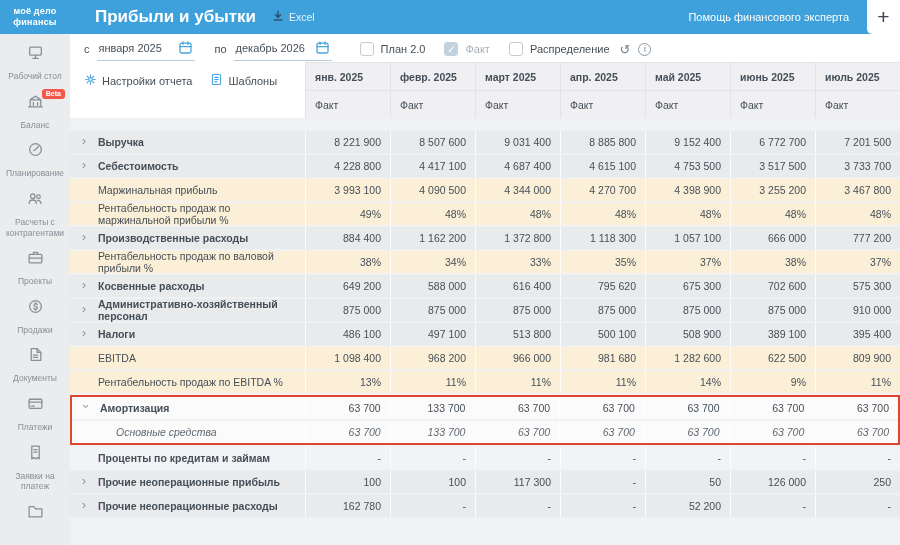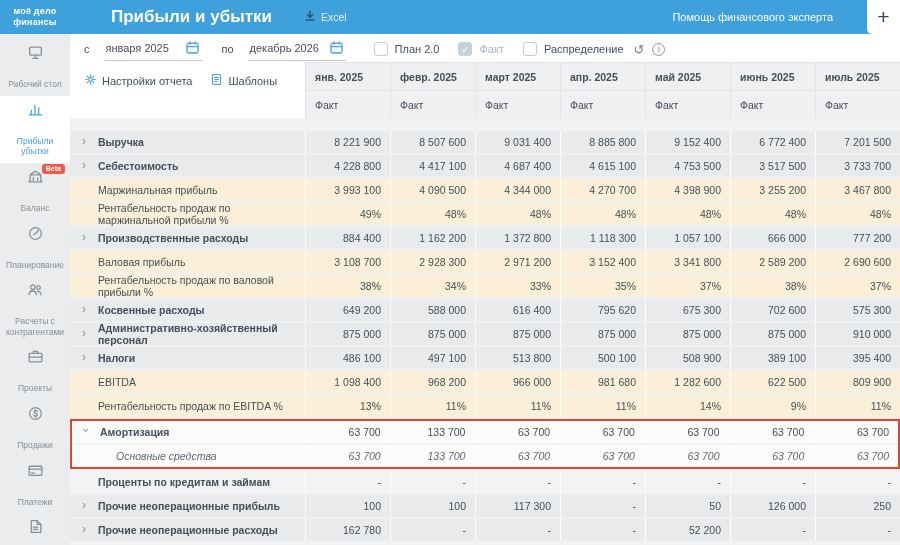--- a/index.html
+++ b/index.html
@@ -1,41 +1,41 @@
 <!DOCTYPE html>
 <html><head>
 <meta charset="utf-8">
 <style>
   * { box-sizing: border-box; margin: 0; padding: 0; }
   html,body { width:900px; height:545px; overflow:hidden; }
   body { font-family:"Liberation Sans", sans-serif; background:#EFF1F2; }
   .app { position:relative; width:900px; height:545px; background:#EFF1F2; overflow:hidden; }
 
   
-  .topbar { position:absolute; top:0; left:0; right:0; height:34px; background:#3EA1DB; display:flex; align-items:center; color:#fff; z-index:5;gap:16px; }
+  .topbar { position:absolute; top:0; left:0; right:0; height:34px; background:#3EA1DB; display:flex; align-items:center; color:#fff; z-index:5; }
   .logo { width:70px; text-align:center; font-weight:bold; font-size:9px; line-height:1.2; letter-spacing:.2px; }
   .page-title { font-size:17px; font-weight:bold; margin-left:25px; }
   .excel-link { display:flex; align-items:center; gap:5px; margin-left:16px; font-size:10.5px; color:#38576B; }
   .excel-link .xl { color:#E8F4FB; }
   .help-link { margin-left:auto; font-size:11px; margin-right:18px; color:#FDFEFF; }
   .plus-btn { width:33px; height:34px; background:#fff; color:#3B4752; font-size:21px; font-weight:300; display:flex; align-items:center; justify-content:center; border-bottom-left-radius:5px; cursor:default; }
 
   
   .sidebar { position:absolute; top:34px; left:0; width:70px; bottom:0; background:#EAECEE; display:flex; flex-direction:column; padding-top:5px; z-index:4; }
-  .side-item { position:relative; display:flex; flex-direction:column; align-items:center; gap:18px; padding:5px 2px 6px; color:#878F97; }
+  .side-item { position:relative; display:flex; flex-direction:column; align-items:center; gap:10px; padding:5px 2px 6px; color:#878F97; }
   .side-item .s-label { font-size:8.5px; text-align:center; line-height:1.25; }
   .side-item.active { background:#fff; color:#45A4DD; }
   .side-item svg { display:block; }
   .beta-badge { position:absolute; top:1px; right:5px; background:#F4564A; color:#fff; font-size:7px; font-weight:bold; padding:1px 4px 2px; border-radius:3px; }
 
   
   .content { position:absolute; left:70px; top:34px; right:0; bottom:0; }
   .panel { position:absolute; top:0; left:0; right:0; height:84px; background:#fff; }
   .filters { position:absolute; top:0; left:0; height:30px; display:flex; align-items:center; padding-left:14px; font-size:11px; color:#454F58; }
-  .datefield { display:flex; align-items:center; gap:6px; border-bottom:1px solid #B9C9D7; padding:3px 3px 4px 2px; margin-left:14px; }
+  .datefield { display:flex; align-items:center; gap:6px; border-bottom:1px solid #B9C9D7; padding:3px 3px 4px 2px; margin-left:7px; }
   .datefield .dval { min-width:74px; }
   .to-label { margin-left:20px; }
   .checks { display:flex; align-items:center; gap:19px; margin-left:28px; }
   .check { display:flex; align-items:center; gap:7px; }
   .cbox { width:14px; height:14px; border:1px solid #C5CBD1; border-radius:3px; background:#fff; font-size:10px; line-height:13px; text-align:center; color:#fff; }
   .cbox.checked { background:#C3D2DF; border-color:#C3D2DF; }
   .check.disabled .clabel { color:#A9B1B9; }
   .mini-icons { display:flex; align-items:center; gap:8px; margin-left:10px; color:#78828C; }
   .undo-glyph { font-size:13px; line-height:1; }
   .info-glyph { width:13px; height:13px; border:1px solid #8A98A5; border-radius:50%; font-size:8.5px; line-height:11px; text-align:center; color:#78828C; }
@@ -94,28 +94,20 @@
   <div class="sidebar" id="sidebar">
       <div class="side-item">
         <span>
           <svg width="17" height="17" viewBox="0 0 16 16" fill="none" stroke="currentColor" stroke-width="1.2" stroke-linecap="round" stroke-linejoin="round">
             <rect x="2.5" y="3" width="11" height="7.5" rx="1"></rect>
             <path d="M5.5 13.5h5M8 10.5v3"></path>
           </svg>
         </span>
         <span class="s-label">Рабочий стол</span>
       </div>
-      <div class="side-item active">
-        <span>
-          <svg width="17" height="17" viewBox="0 0 16 16" fill="none" stroke="currentColor" stroke-width="1.2" stroke-linecap="round" stroke-linejoin="round">
-            <path d="M4 13V8.5M7.5 13V4M11 13V6.5M13.8 13H2.2"></path>
-          </svg>
-        </span>
-        <span class="s-label">Прибыли убытки</span>
-      </div>
       <div class="side-item">
         <span>
           <svg width="17" height="17" viewBox="0 0 16 16" fill="none" stroke="currentColor" stroke-width="1.2" stroke-linecap="round" stroke-linejoin="round">
             <path d="M3 13V6.5h10V13M1.5 13h13M8 3L3.5 6M8 3l4.5 3M6 9v2.5M10 9v2.5"></path>
           </svg>
         </span>
         <span class="s-label">Баланс</span>
         <span class="beta-badge">Beta</span>
       </div>
       <div class="side-item">
@@ -151,34 +143,34 @@
           <svg width="17" height="17" viewBox="0 0 16 16" fill="none" stroke="currentColor" stroke-width="1.2" stroke-linecap="round" stroke-linejoin="round">
             <circle cx="8" cy="8" r="5.5"></circle>
             <path d="M9.8 6.3c-.4-.8-1.3-1.1-2.1-.9-1 .2-1.4 1.3-.7 2 .5.5 1.6.5 2.3 1 .8.6.4 1.9-.7 2.1-.9.2-1.8-.2-2.2-1M8 4.4v1.1M8 10.6v1.1"></path>
           </svg>
         </span>
         <span class="s-label">Продажи</span>
       </div>
       <div class="side-item">
         <span>
           <svg width="17" height="17" viewBox="0 0 16 16" fill="none" stroke="currentColor" stroke-width="1.2" stroke-linecap="round" stroke-linejoin="round">
+            <path d="M4 2.5h5.5L13 6v7.5H4z"></path>
+            <path d="M9.5 2.5V6H13M6 8.6h4M6 10.8h4"></path>
+          </svg>
+        </span>
+        <span class="s-label">Документы</span>
+      </div>
+      <div class="side-item">
+        <span>
+          <svg width="17" height="17" viewBox="0 0 16 16" fill="none" stroke="currentColor" stroke-width="1.2" stroke-linecap="round" stroke-linejoin="round">
             <rect x="2" y="4" width="12" height="8.5" rx="1"></rect>
             <path d="M2 6.8h12M4 10.4h3"></path>
           </svg>
         </span>
         <span class="s-label">Платежи</span>
-      </div>
-      <div class="side-item">
-        <span>
-          <svg width="17" height="17" viewBox="0 0 16 16" fill="none" stroke="currentColor" stroke-width="1.2" stroke-linecap="round" stroke-linejoin="round">
-            <path d="M4 2.5h5.5L13 6v7.5H4z"></path>
-            <path d="M9.5 2.5V6H13M6 8.6h4M6 10.8h4"></path>
-          </svg>
-        </span>
-        <span class="s-label">Документы</span>
       </div>
       <div class="side-item">
         <span>
           <svg width="17" height="17" viewBox="0 0 16 16" fill="none" stroke="currentColor" stroke-width="1.2" stroke-linecap="round" stroke-linejoin="round">
             <path d="M4.5 2h7v12l-1.8-1.2L8 14l-1.7-1.2L4.5 14z"></path>
             <path d="M6.5 5.2h3M6.5 7.6h3"></path>
           </svg>
         </span>
         <span class="s-label">Заявки на платеж</span>
       </div>
@@ -278,21 +270,21 @@
           <div class="tlabel">
             <span class="chev">›</span>
             <span>Выручка</span>
           </div>
           <div class="tvals">
             <div class="tcell">8 221 900</div>
             <div class="tcell">8 507 600</div>
             <div class="tcell">9 031 400</div>
             <div class="tcell">8 885 800</div>
             <div class="tcell">9 152 400</div>
-            <div class="tcell">6 772 400</div>
+            <div class="tcell">6 772 700</div>
             <div class="tcell">7 201 500</div>
           </div>
         </div>
         <div class="trow gray">
           <div class="tlabel">
             <span class="chev">›</span>
             <span>Себестоимость</span>
           </div>
           <div class="tvals">
             <div class="tcell">4 228 800</div>
@@ -342,34 +334,20 @@
             <div class="tcell">1 162 200</div>
             <div class="tcell">1 372 800</div>
             <div class="tcell">1 118 300</div>
             <div class="tcell">1 057 100</div>
             <div class="tcell">666 000</div>
             <div class="tcell">777 200</div>
           </div>
         </div>
         <div class="trow cream">
           <div class="tlabel">
-            <span>Валовая прибыль</span>
-          </div>
-          <div class="tvals">
-            <div class="tcell">3 108 700</div>
-            <div class="tcell">2 928 300</div>
-            <div class="tcell">2 971 200</div>
-            <div class="tcell">3 152 400</div>
-            <div class="tcell">3 341 800</div>
-            <div class="tcell">2 589 200</div>
-            <div class="tcell">2 690 600</div>
-          </div>
-        </div>
-        <div class="trow cream">
-          <div class="tlabel">
             <span>Рентабельность продаж по валовой прибыли %</span>
           </div>
           <div class="tvals">
             <div class="tcell">38%</div>
             <div class="tcell">34%</div>
             <div class="tcell">33%</div>
             <div class="tcell">35%</div>
             <div class="tcell">37%</div>
             <div class="tcell">38%</div>
             <div class="tcell">37%</div>

